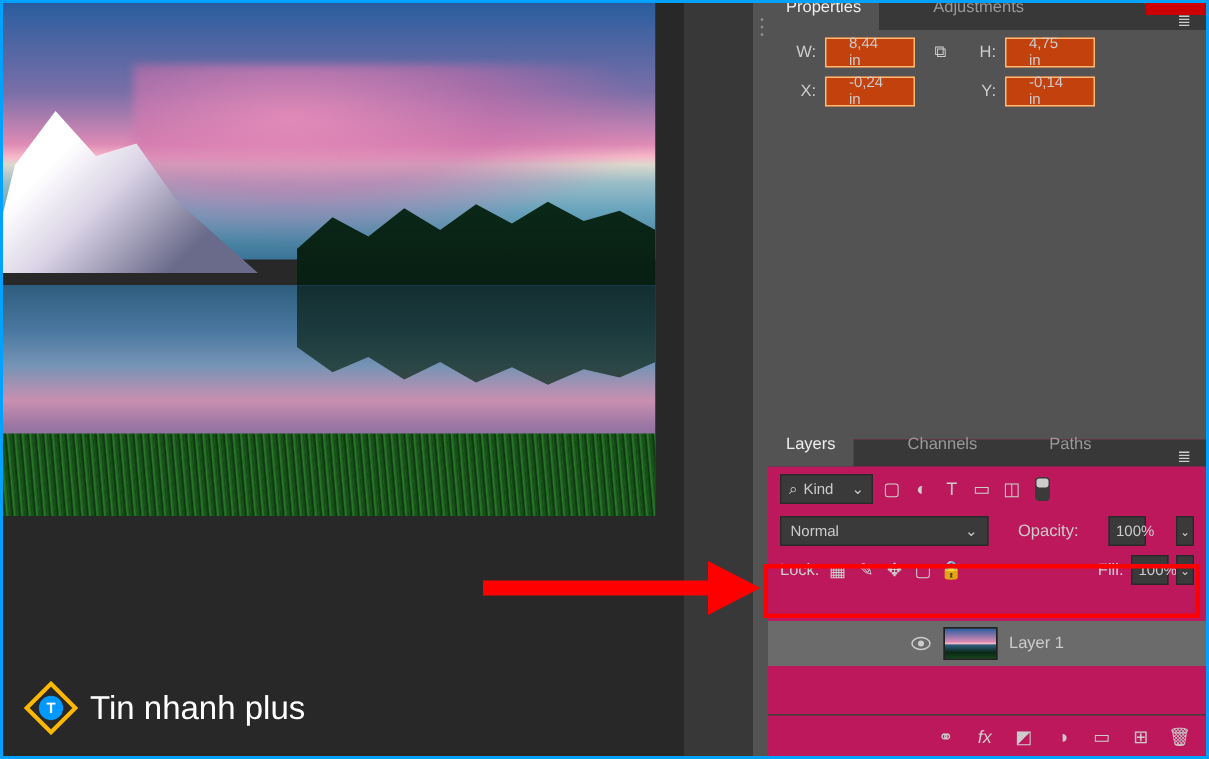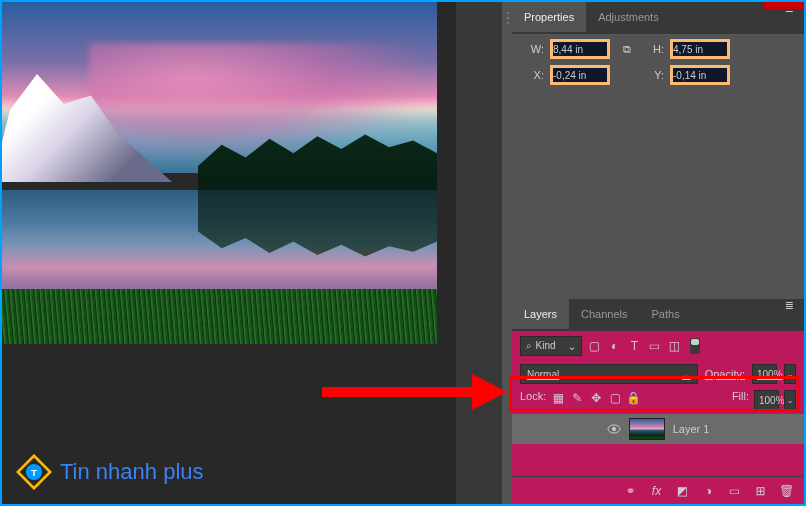--- a/index.html
+++ b/index.html
@@ -9,48 +9,48 @@
 .canvas-img { position: absolute; left: 0; top: 0; width: 435px; height: 342px; overflow: hidden; }
 .sky { position: absolute; top: 0; left: 0; right: 0; height: 50%; background: linear-gradient(180deg, #2a5d9e 0%, #7a6fa8 35%, #de8bb5 55%, #f6b9c8 60%, #ddd8ce 63%, #9bbdc7 70%, #6ba6be 80%, #3a7397 100%); }
 .clouds { position: absolute; top: 12%; left: 20%; width: 80%; height: 35%; background: radial-gradient(ellipse at 30% 30%, rgba(230,140,185,.9) 0%, rgba(200,110,170,.6) 40%, transparent 70%); filter: blur(3px); }
 .mtn { position: absolute; left: -10px; top: 60px; width: 180px; height: 120px; background: linear-gradient(135deg, #fff 30%, #d9d2e5 50%, #6a6a8a 80%); clip-path: polygon(0 100%, 10% 40%, 25% 10%, 40% 35%, 55% 28%, 70% 60%, 100% 100%); }
 .trees { position: absolute; top: 38%; right: 0; width: 55%; height: 25%; background: linear-gradient(180deg, #0a2818 0%, #071a10 100%); clip-path: polygon(0 100%, 0 40%, 10% 15%, 20% 30%, 30% 8%, 40% 25%, 50% 5%, 60% 20%, 70% 3%, 80% 18%, 90% 10%, 100% 25%, 100% 100%); }
 .water { position: absolute; bottom: 0; left: 0; right: 0; height: 45%; background: linear-gradient(180deg, #2e5d7f 0%, #4a78a0 20%, #7694b5 35%, #c98fb0 50%, #a078a5 60%, #3a5a7e 85%, #243f5a 100%); }
 .water-refl { position: absolute; bottom: 25%; right: 0; width: 55%; height: 20%; background: linear-gradient(0deg, #0a2818 0%, #071a10 100%); clip-path: polygon(0 0, 0 60%, 10% 85%, 20% 70%, 30% 92%, 40% 75%, 50% 95%, 60% 80%, 70% 97%, 80% 82%, 90% 90%, 100% 75%, 100% 0); opacity: .7; }
 .grass { position: absolute; bottom: -5px; left: 0; right: 0; height: 60px; background: repeating-linear-gradient(85deg, #1a5a1a 0, #0c3510 2px, #2a7a2a 3px, #154518 5px); filter: blur(.5px); }
 .logo { position: absolute; left: 14px; bottom: 14px; display: flex; align-items: center; gap: 8px; }
 .logo-icon { width: 36px; height: 36px; }
-.logo-text { font-size: 22px; color: #3b82f6; font-weight: 500; }
+.logo-text { font-size: 22px; color: #ffffff; font-weight: 500; }
 .panel-right { position: absolute; right: 0; top: 0; width: 302px; height: 502px; background: #535353; }
 .red-bar { position: absolute; top: 0; right: 0; width: 40px; height: 8px; background: #c00; }
 .vdots { position: absolute; top: 10px; left: 2px; width: 8px; display: flex; flex-direction: column; gap: 3px; align-items: center; }
 .vdots span { width: 2px; height: 2px; background: #888; border-radius: 50%; }
 .panel { margin-left: 10px; }
-.tabs { display: flex; align-items: flex-start; height: 32px; background: #383838; }
+.tabs { display: flex; align-items: flex-end; height: 18px; background: #383838; gap: 24px; }
 .tab { padding: 0 12px; height: 30px; display: flex; align-items: center; color: #999; cursor: pointer; font-size: 11px; }
 .tab.active { background: #535353; color: #eee; }
 .tab-menu { margin-left: auto; padding: 0 10px; color: #ccc; }
 .prop-head { display: flex; align-items: center; gap: 8px; padding: 10px 12px; }
 .prop-icon { width: 18px; height: 18px; border: 1px solid #aaa; display: flex; align-items: center; justify-content: center; }
 .dim-grid { padding: 5px 12px 15px 12px; display: grid; grid-template-columns: 20px 60px 22px 20px 60px 8px; gap: 6px 6px; align-items: center; }
 .dim-lbl { color: #ccc; text-align: right; }
-.dim-in { height: 20px; background: #0f172a; border: 3px solid #fdba74; color: #ccc; padding: 0 0; font-size: 10px; display: flex; align-items: center; }
+.dim-in { height: 20px; background: #c2410c; border: 1px solid #fdba74; color: #ccc; padding: 0 15px; font-size: 10px; display: flex; align-items: center; }
 .link-icon { text-align: center; color: #ccc; cursor: pointer; }
 
 .layers-panel { position: absolute; bottom: 0; right: 0; width: 292px; background: #be185d; }
 .filter-row { display: flex; align-items: center; gap: 5px; padding: 5px 8px; }
 .kind-sel { height: 20px; background: #3a3a3a; border: 1px solid #2a2a2a; color: #ccc; padding: 0 5px; font-size: 10px; display: flex; align-items: center; gap: 12px; }
 .ic { width: 15px; height: 15px; color: #ccc; display: flex; align-items: center; justify-content: center; font-size: 12px; cursor: pointer; }
 .switch { width: 10px; height: 16px; background: #3a3a3a; border-radius: 3px; position: relative; margin-left: 3px; }
 .switch::after { content: ""; position: absolute; top: 1px; left: 1px; width: 8px; height: 6px; background: #ccc; border-radius: 2px; }
-.blend-row { display: flex; align-items: center; gap: 7px; padding: 3px 8px; text-decoration: underline; }
+.blend-row { display: flex; align-items: center; gap: 20px; padding: 3px 8px; }
 .blend-sel { flex: 1; height: 20px; background: #3a3a3a; border: 1px solid #2a2a2a; color: #ccc; padding: 0 6px; font-size: 10px; display: flex; align-items: center; justify-content: space-between; }
 .pct-in { width: 25px; height: 20px; background: #3a3a3a; border: 1px solid #2a2a2a; color: #ccc; padding: 0 4px; font-size: 10px; display: flex; align-items: center; }
 .drop { width: 12px; height: 20px; border: 1px solid #2a2a2a; background: #3a3a3a; display: flex; align-items: center; justify-content: center; font-size: 8px; }
-.lock-row { display: flex; align-items: flex-start; gap: 5px; padding: 3px 8px 4px 8px; }
+.lock-row { display: flex; align-items: center; gap: 5px; padding: 3px 8px 24px 8px; }
 .lock-row .ic { width: 14px; }
 .layer-list { min-height: 62px; }
 .layer-item { display: flex; align-items: center; height: 30px; gap: 8px; padding: 0 8px; justify-content: center; }
 .layer-item.sel { background: #6b6b6b; }
 .eye { width: 14px; text-align: center; }
 .thumb { width: 36px; height: 22px; border: 1px solid #222; background: #333; overflow: hidden; position: relative; }
 .thumb .mini { position: absolute; inset: 0; }
 .thumb.purple .mini { background: #5e3a9e; }
 .thumb.scene .mini { background: linear-gradient(180deg, #2a5d9e 0%, #de8bb5 45%, #f6b9c8 50%, #2e5d7f 55%, #0a2818 80%, #154518 100%); }
 .lbar { display: flex; align-items: center; justify-content: flex-end; gap: 11px; padding: 6px 10px; border-top: 1px solid #3e3e3e; color: #bbb; }

